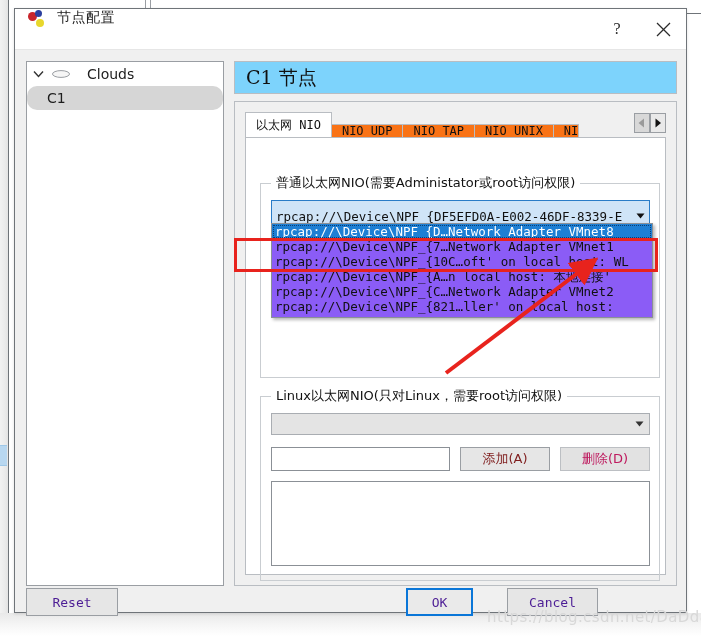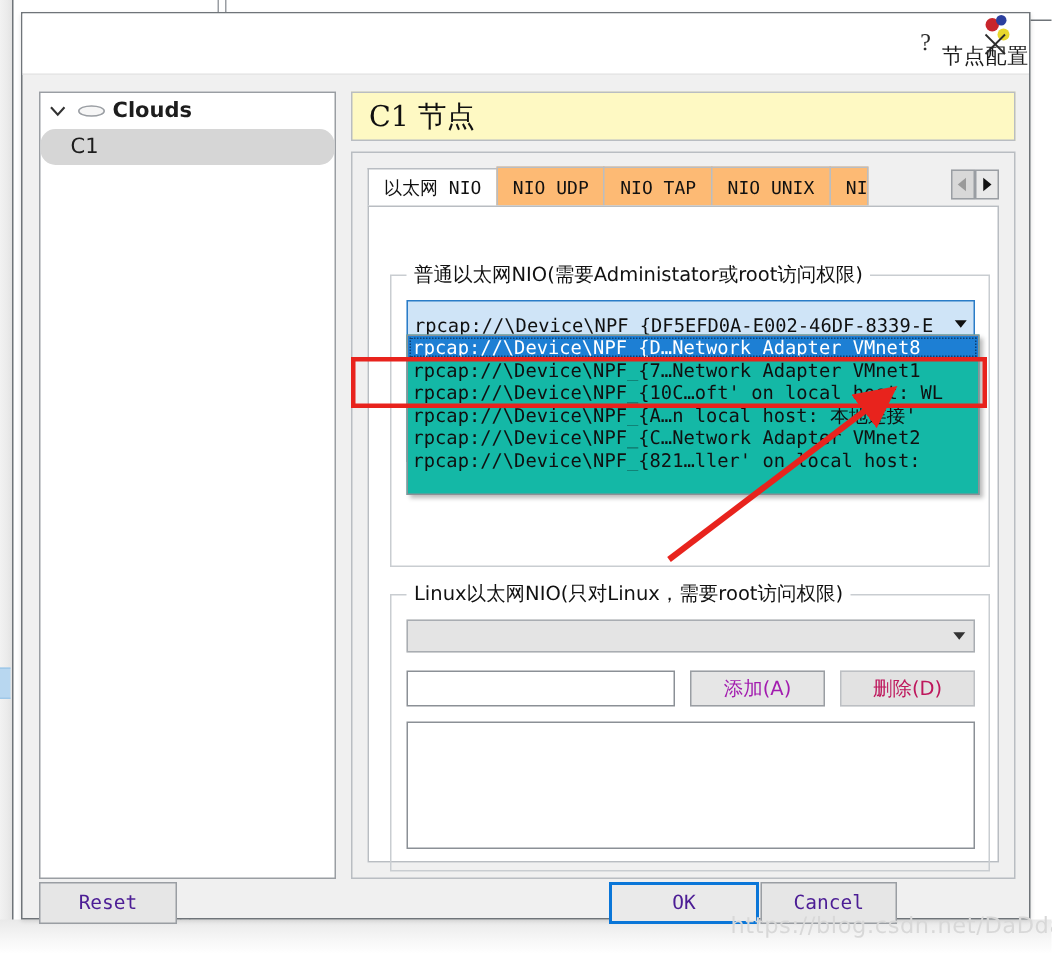--- a/index.html
+++ b/index.html
@@ -35,21 +35,21 @@
   
   #dialog {
     position: absolute; left: 14px; top: 8px; width: 673px; height: 605px;
     background: #f0f0f0;
     border: 1px solid #6f7479;
     box-shadow: 0 1px 3px rgba(0,0,0,.12);
   }
   .titlebar {
     position: absolute; left: 0; top: 0; right: 0; height: 40px;
     background: #ffffff;
-    display: flex; align-items: flex-end; flex-direction: column;
+    display: flex; align-items: flex-start;
   }
   .title-icon {
     width: 20px; height: 20px; margin-left: 12px; margin-right: 10px;
     position: relative; flex: 0 0 auto;
   }
   .balloon { position: absolute; border-radius: 50%; }
   .b-red    { width: 9px;  height: 9px;  left: 1px;  top: 3px;  background: #c8252c; }
   .b-blue   { width: 7px;  height: 7px;  left: 8px;  top: 1px;  background: #2b3f9e; }
   .b-yellow { width: 8px;  height: 8px;  left: 9px;  top: 10px; background: #e8d72c; }
   .title-text {
@@ -69,42 +69,42 @@
   .tree-panel {
     position: absolute; left: 11px; top: 52px; width: 198px; height: 525px;
     background: #ffffff; border: 1px solid #9a9ea3;
   }
   .tree-row {
     height: 24px; display: flex; align-items: center; font-size: 14px;
     color: #1d1d1d; font-family: "DejaVu Sans", sans-serif;
   }
   .tree-chevron { width: 22px; display: flex; align-items: center; justify-content: center; color: #333; }
   .cloud-icon { width: 24px; display: flex; align-items: center; justify-content: center; }
-  .tree-label-root { margin-left: 2px; font-weight: bold; }
+  .tree-label-root { margin-left: 14px; }
   .tree-row-child { padding-left: 20px; background: #d6d6d6; border-radius: 10px; }
 
   
   .node-header {
     position: absolute; left: 219px; top: 52px; width: 443px; height: 33px;
-    background: #fef9c3; border: 1px solid #b9bdc2;
+    background: #7dd3fc; border: 1px solid #b9bdc2;
     display: flex; align-items: center; padding-left: 11px;
     font-family: "DejaVu Serif", serif; font-size: 19px; color: #101010;
   }
   .tab-host {
     position: absolute; left: 219px; top: 92px; width: 443px; height: 485px;
     border: 1px solid #b9bdc2; background: #f0f0f0;
   }
   .tabstrip {
     position: absolute; left: 10px; top: 10px; right: 10px; height: 26px;
     display: flex; align-items: flex-end;
   }
   .tab {
-    height: 27px; padding: 0 10px; display: flex; align-items: center;
+    height: 14px; padding: 0 10px; display: flex; align-items: center;
     font-family: "DejaVu Sans Mono", monospace; font-size: 12px; color: #111;
-    background: #fdba74; border: 1px solid #b9bdc2; border-bottom-color: #b9bdc2;
+    background: #f97316; border: 1px solid #b9bdc2; border-bottom-color: #b9bdc2;
     margin-right: -1px; white-space: nowrap;
   }
   .tab.active {
     background: #ffffff; height: 26px; border-bottom: 1px solid #ffffff;
     font-weight: normal;
   }
   .tab.clipped { overflow: hidden; max-width: 34px; padding-right: 0; }
   .tab-scrollers { position: absolute; right: 10px; top: 11px; display: flex; }
   .tab-scroll-btn {
     width: 16px; height: 20px; border: 1px solid #9a9ea3; background: #d8d8d8;
@@ -143,22 +143,22 @@
   }
 
   
   .list-empty-eth {
     position: absolute; left: 10px; top: 44px; width: 379px; height: 80px;
     background: #ffffff; border: 1px solid #8b9096;
   }
 
   
   .popup {
-    position: absolute; left: 10px; top: 39px; width: 382px; height: 107px;
-    background: #14b8a6; border: 1px solid #8b9096;
+    position: absolute; left: 10px; top: 39px; width: 382px; height: 95px;
+    background: #8b5cf6; border: 1px solid #8b9096;
     box-shadow: 2px 2px 3px rgba(0,0,0,.28);
     overflow: hidden; z-index: 30;
   }
   .popup-item {
     height: 15px; line-height: 15px; padding-left: 3px;
     font-family: "DejaVu Sans Mono", monospace; font-size: 12.5px; color: #101010;
     white-space: nowrap; overflow: hidden;
   }
   .popup-item.selected {
     background: #1d7fd4; color: #ffffff; outline: 1px dotted #0a3f74; outline-offset: -2px;
@@ -174,37 +174,37 @@
   }
   .row-inputs { position: absolute; left: 10px; top: 50px; width: 379px; height: 24px; display: flex; }
   .text-input {
     width: 190px; height: 24px; background: #ffffff; border: 1px solid #8b9096;
     font-family: "DejaVu Sans Mono", monospace; font-size: 12px; color: #111;
     padding-left: 3px;
   }
   .btn-sm {
     height: 24px; margin-left: 10px; min-width: 90px; padding: 0 8px;
     background: #e6e6e6; border: 1px solid #9a9ea3;
-    font-family: "DejaVu Sans", sans-serif; font-size: 13px; color: #a21caf;
+    font-family: "DejaVu Sans", sans-serif; font-size: 13px; color: #7f1d1d;
     display: flex; align-items: center; justify-content: center;
   }
   .btn-sm.disabled { color: #be185d; background: #e2e2e2; border-color: #bcbfc3; }
   .list-empty-linux {
     position: absolute; left: 10px; top: 84px; width: 379px; height: 85px;
     background: #ffffff; border: 1px solid #8b9096;
   }
 
   
   .btn-bottom {
     position: absolute; height: 28px; background: #e6e6e6; border: 1px solid #9a9ea3;
     display: flex; align-items: center; justify-content: center;
     font-family: "DejaVu Sans Mono", monospace; font-size: 13px; color: #4c1d95;
   }
   #btn-reset  { left: 11px;  top: 579px; width: 92px; }
-  #btn-ok     { left: 391px; top: 579px; width: 100px; border: 2px solid #0a76d8; background: #eaeaea; }
+  #btn-ok     { left: 391px; top: 579px; width: 67px; border: 2px solid #0a76d8; background: #eaeaea; }
   #btn-cancel { left: 492px; top: 579px; width: 91px; }
   #btn-apply  { left: 592px; top: 579px; width: 70px; }
 
   
   #anno-rect {
     position: absolute; left: 234px; top: 238px; width: 424px; height: 34px;
     border: 3px solid #e8231d; z-index: 60; pointer-events: none;
   }
   #anno-arrow { position: absolute; left: 0; top: 0; width: 701px; height: 636px; z-index: 61; pointer-events: none; }
 

